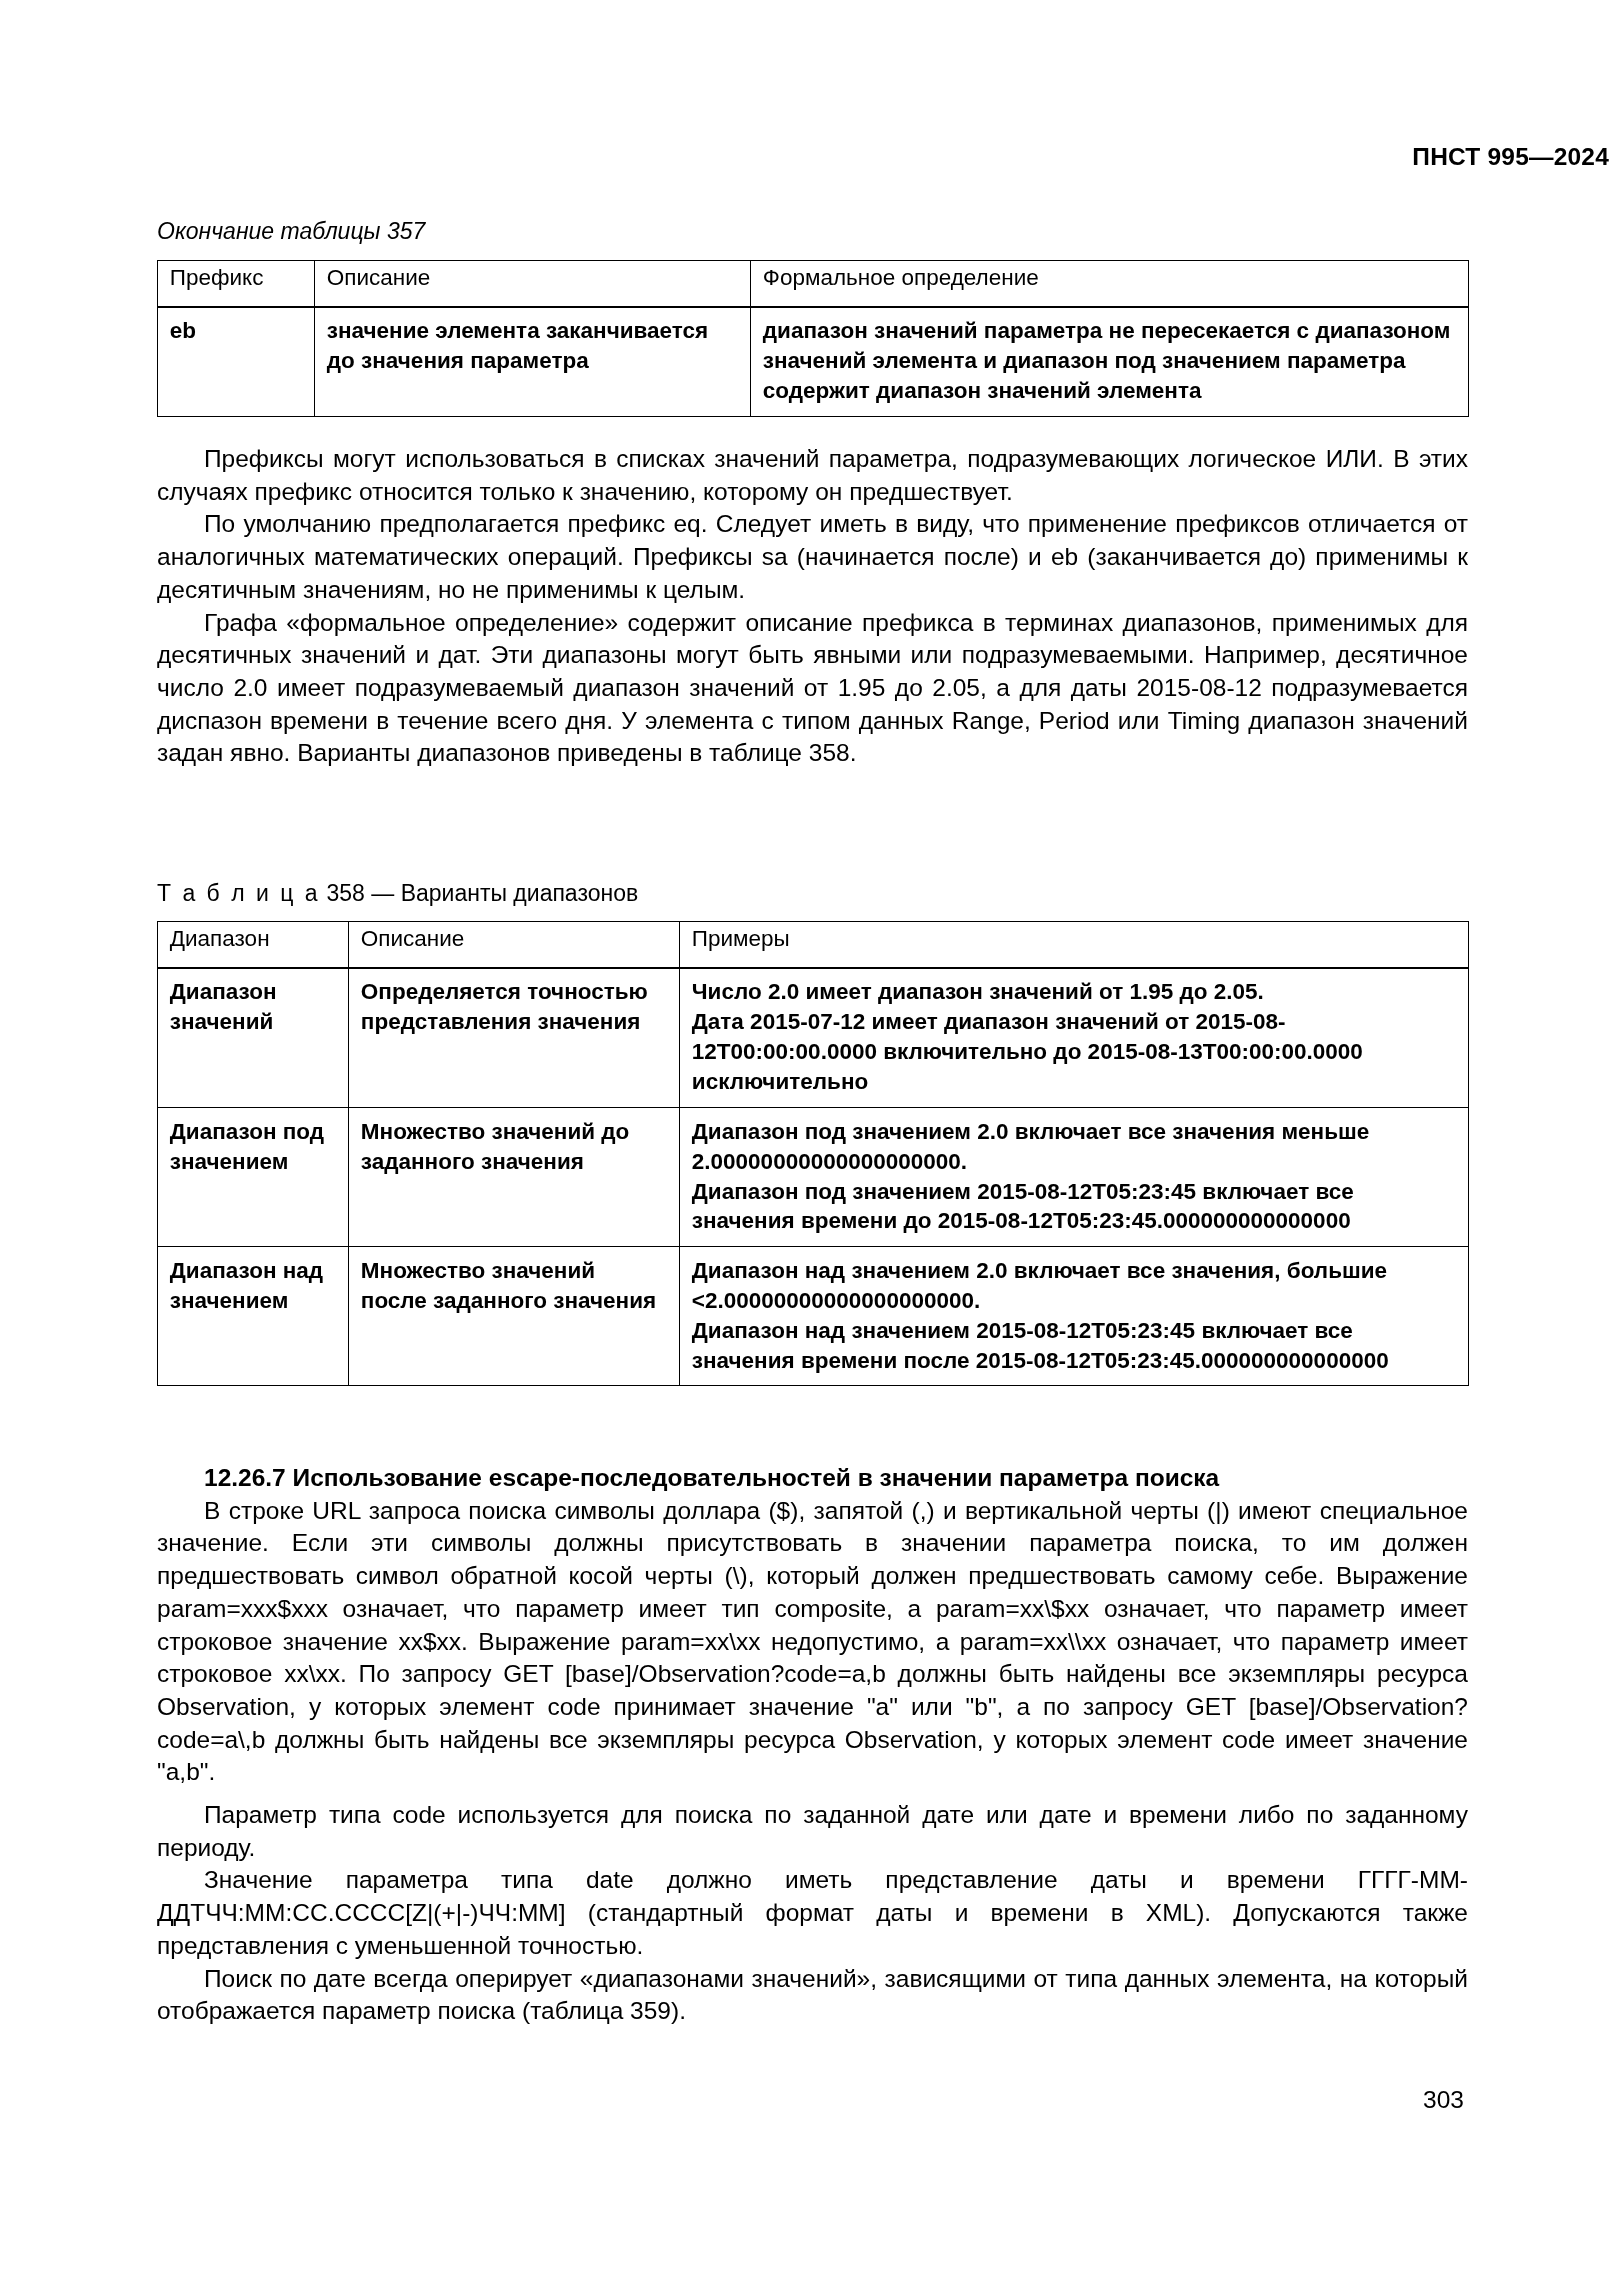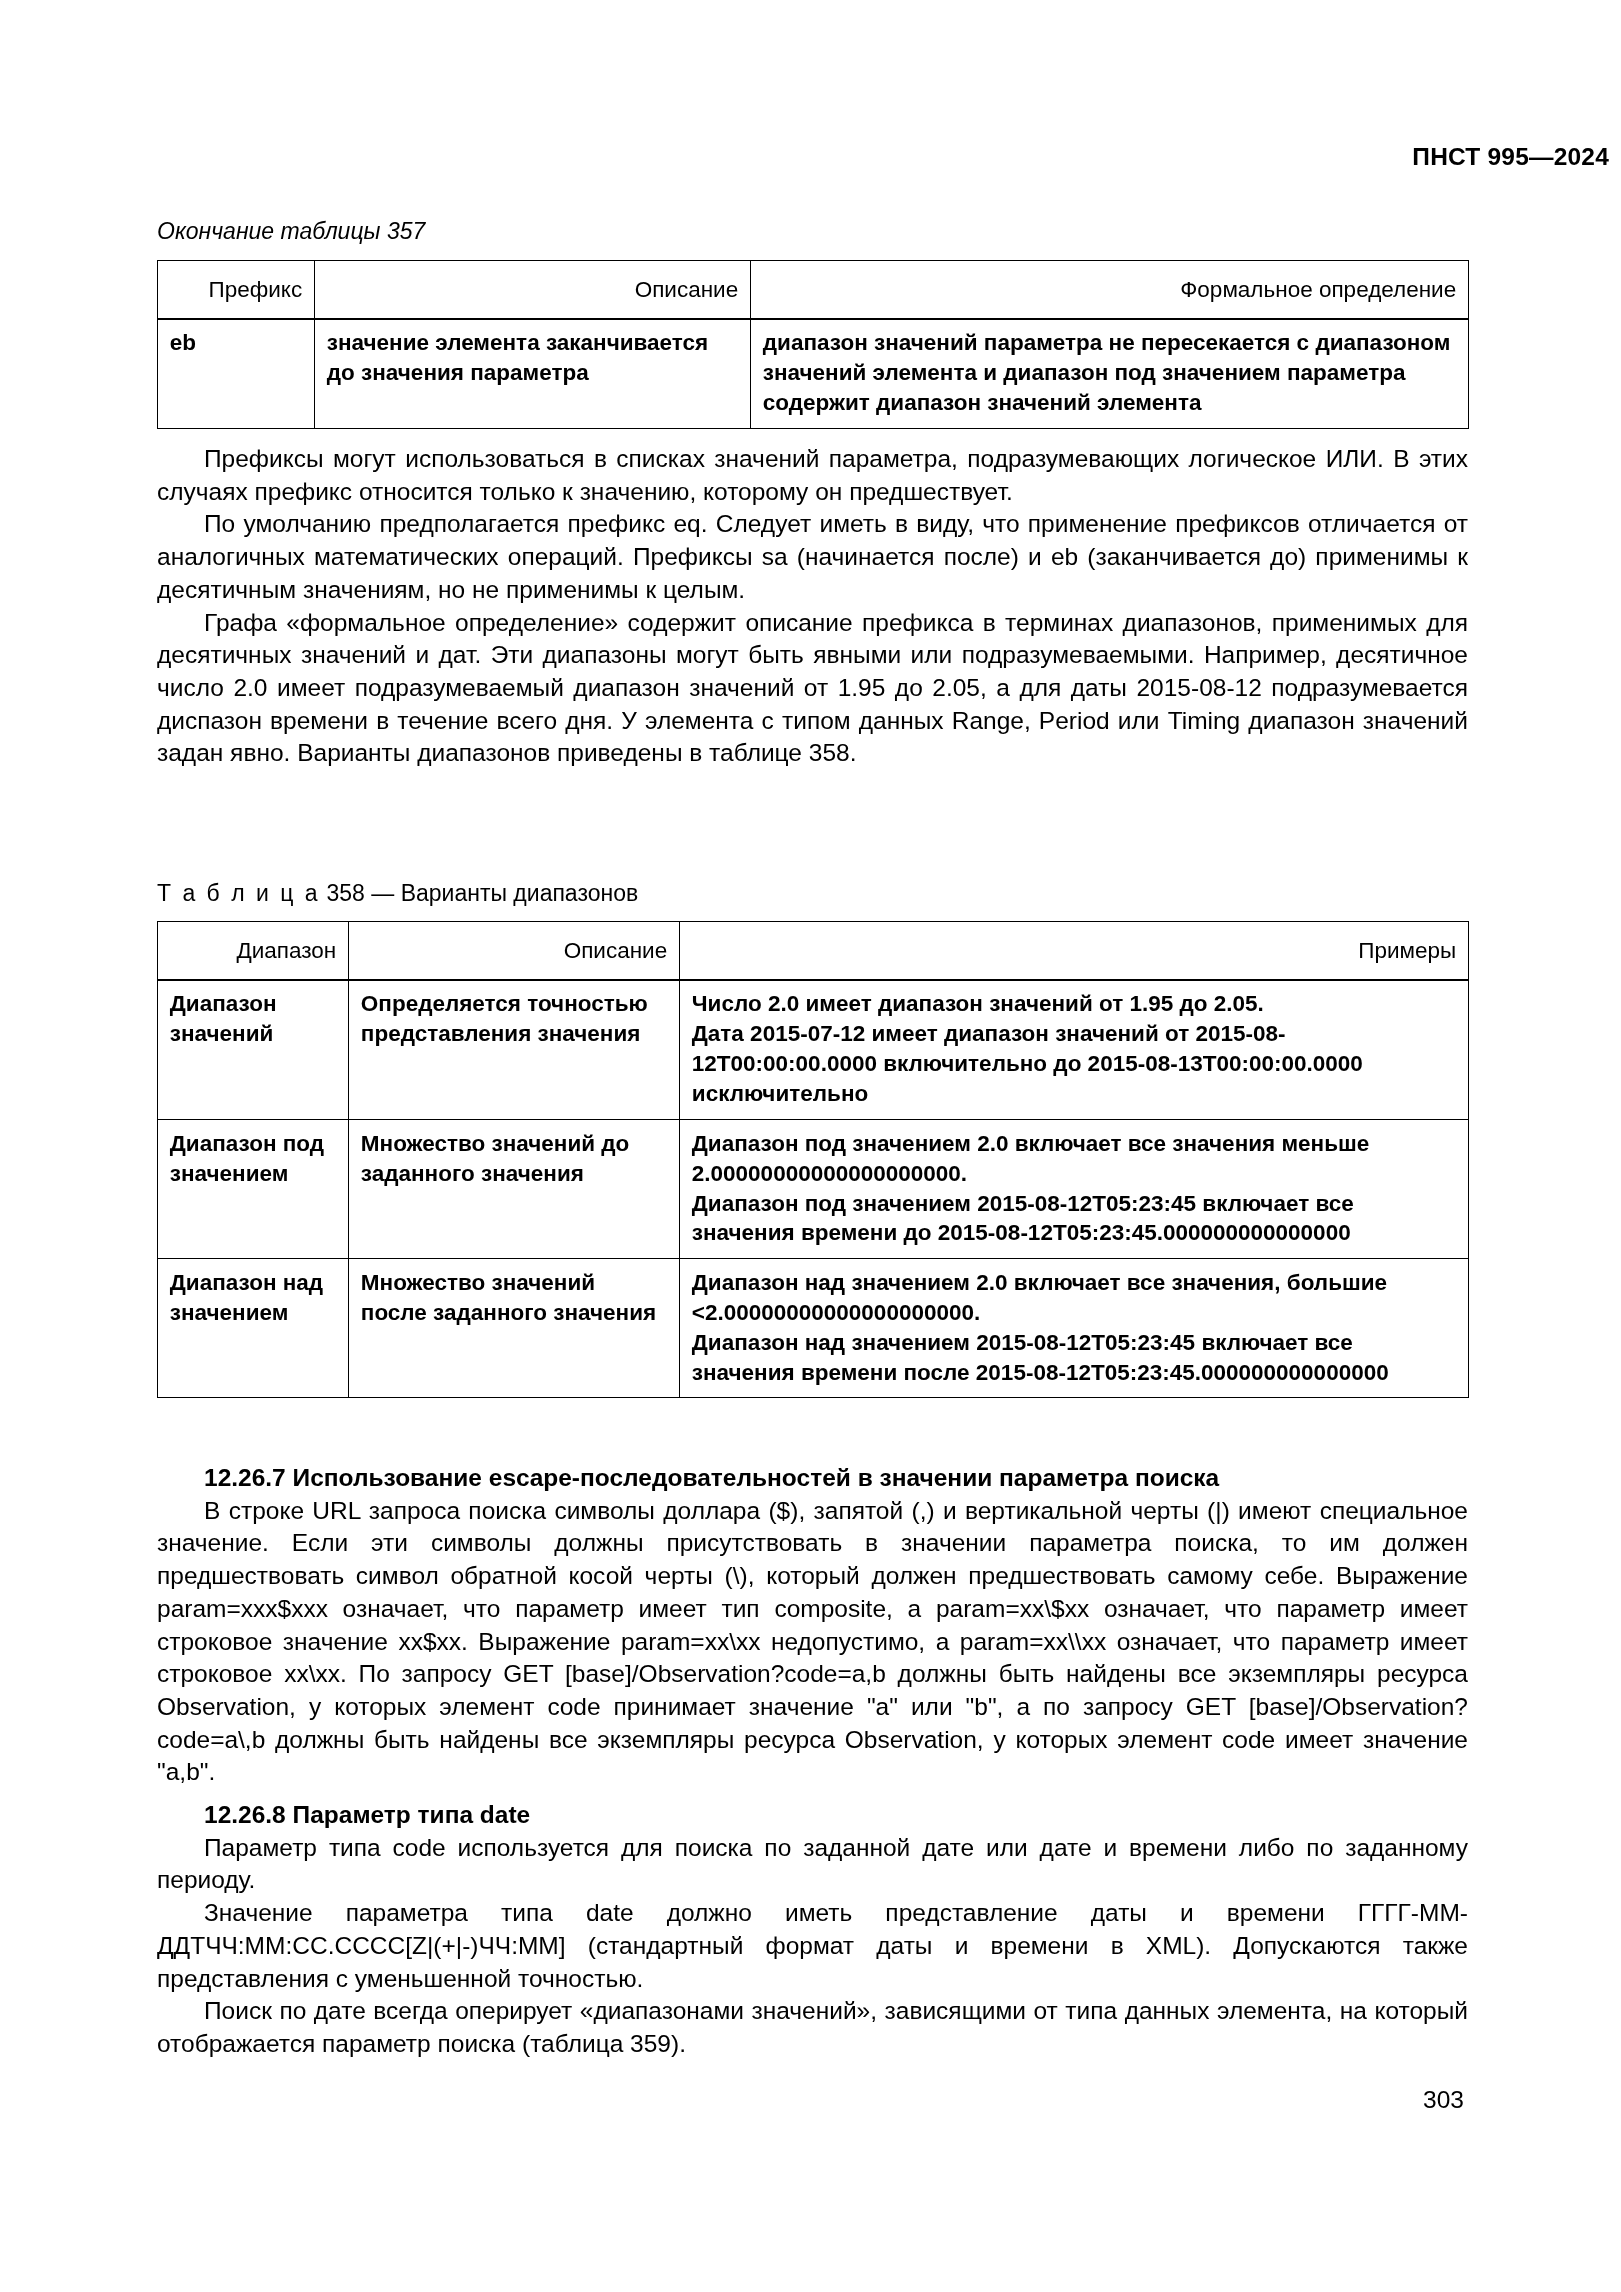--- a/index.html
+++ b/index.html
@@ -70,22 +70,22 @@
   }
   table.doc-table td,
   table.doc-table th {
     border: 1.6px solid #000;
     padding: 8.8px 11.8px 9.8px 11.8px;
     vertical-align: top;
     font-weight: normal;
     line-height: 1.33;
   }
   table.doc-table thead td {
-    text-align: right;
-    padding-top: 14px;
+    text-align: left;
+    padding-top: 2px;
     padding-bottom: 12.7px;
     border-bottom-width: 2.4px;
   }
   table.doc-table tbody td {
     text-align: left;
     font-weight: bold;
   }
   .just {
     text-align: justify;
     text-align-last: left;
@@ -218,21 +218,20 @@
         </tbody>
       </table>
     </div>
 
     <div class="blk" id="sec-1267">
       <h4 class="sec">12.26.7 Использование escape-последовательностей в значении параметра поиска</h4>
       <p class="para">В строке URL запроса поиска символы доллара ($), запятой (,) и вертикальной черты (|) имеют специальное значение. Если эти символы должны присутствовать в значении параметра поиска, то им должен предшествовать символ обратной косой черты (\), который должен предшествовать самому себе. Выражение param=xxx$xxx означает, что параметр имеет тип composite, а param=xx\$xx означает, что параметр имеет строковое значение xx$xx. Выражение param=xx\xx недопустимо, а param=xx\\xx означает, что параметр имеет строковое xx\xx. По запросу GET [base]/Observation?code=a,b должны быть найдены все экземпляры ресурса Observation, у которых элемент code принимает значение "a" или "b", а по запросу GET [base]/Observation?code=a\,b должны быть найдены все экземпляры ресурса Observation, у которых элемент code имеет значение "a,b".</p>
     </div>
 
     <div class="blk" id="sec-1268">
-      <h4 class="sec">12.26.8 Параметр типа date</h4>
       <p class="para">Параметр типа code используется для поиска по заданной дате или дате и времени либо по заданному периоду.</p>
       <p class="para">Значение параметра типа date должно иметь представление даты и времени ГГГГ-ММ-ДДТЧЧ:ММ:СС.СССС[Z|(+|-)ЧЧ:ММ] (стандартный формат даты и времени в XML). Допускаются также представления с уменьшенной точностью.</p>
       <p class="para">Поиск по дате всегда оперирует «диапазонами значений», зависящими от типа данных элемента, на который отображается параметр поиска (таблица 359).</p>
     </div>
 
   </div>
 
   <div class="pagenum">303</div>
 
 </div>

